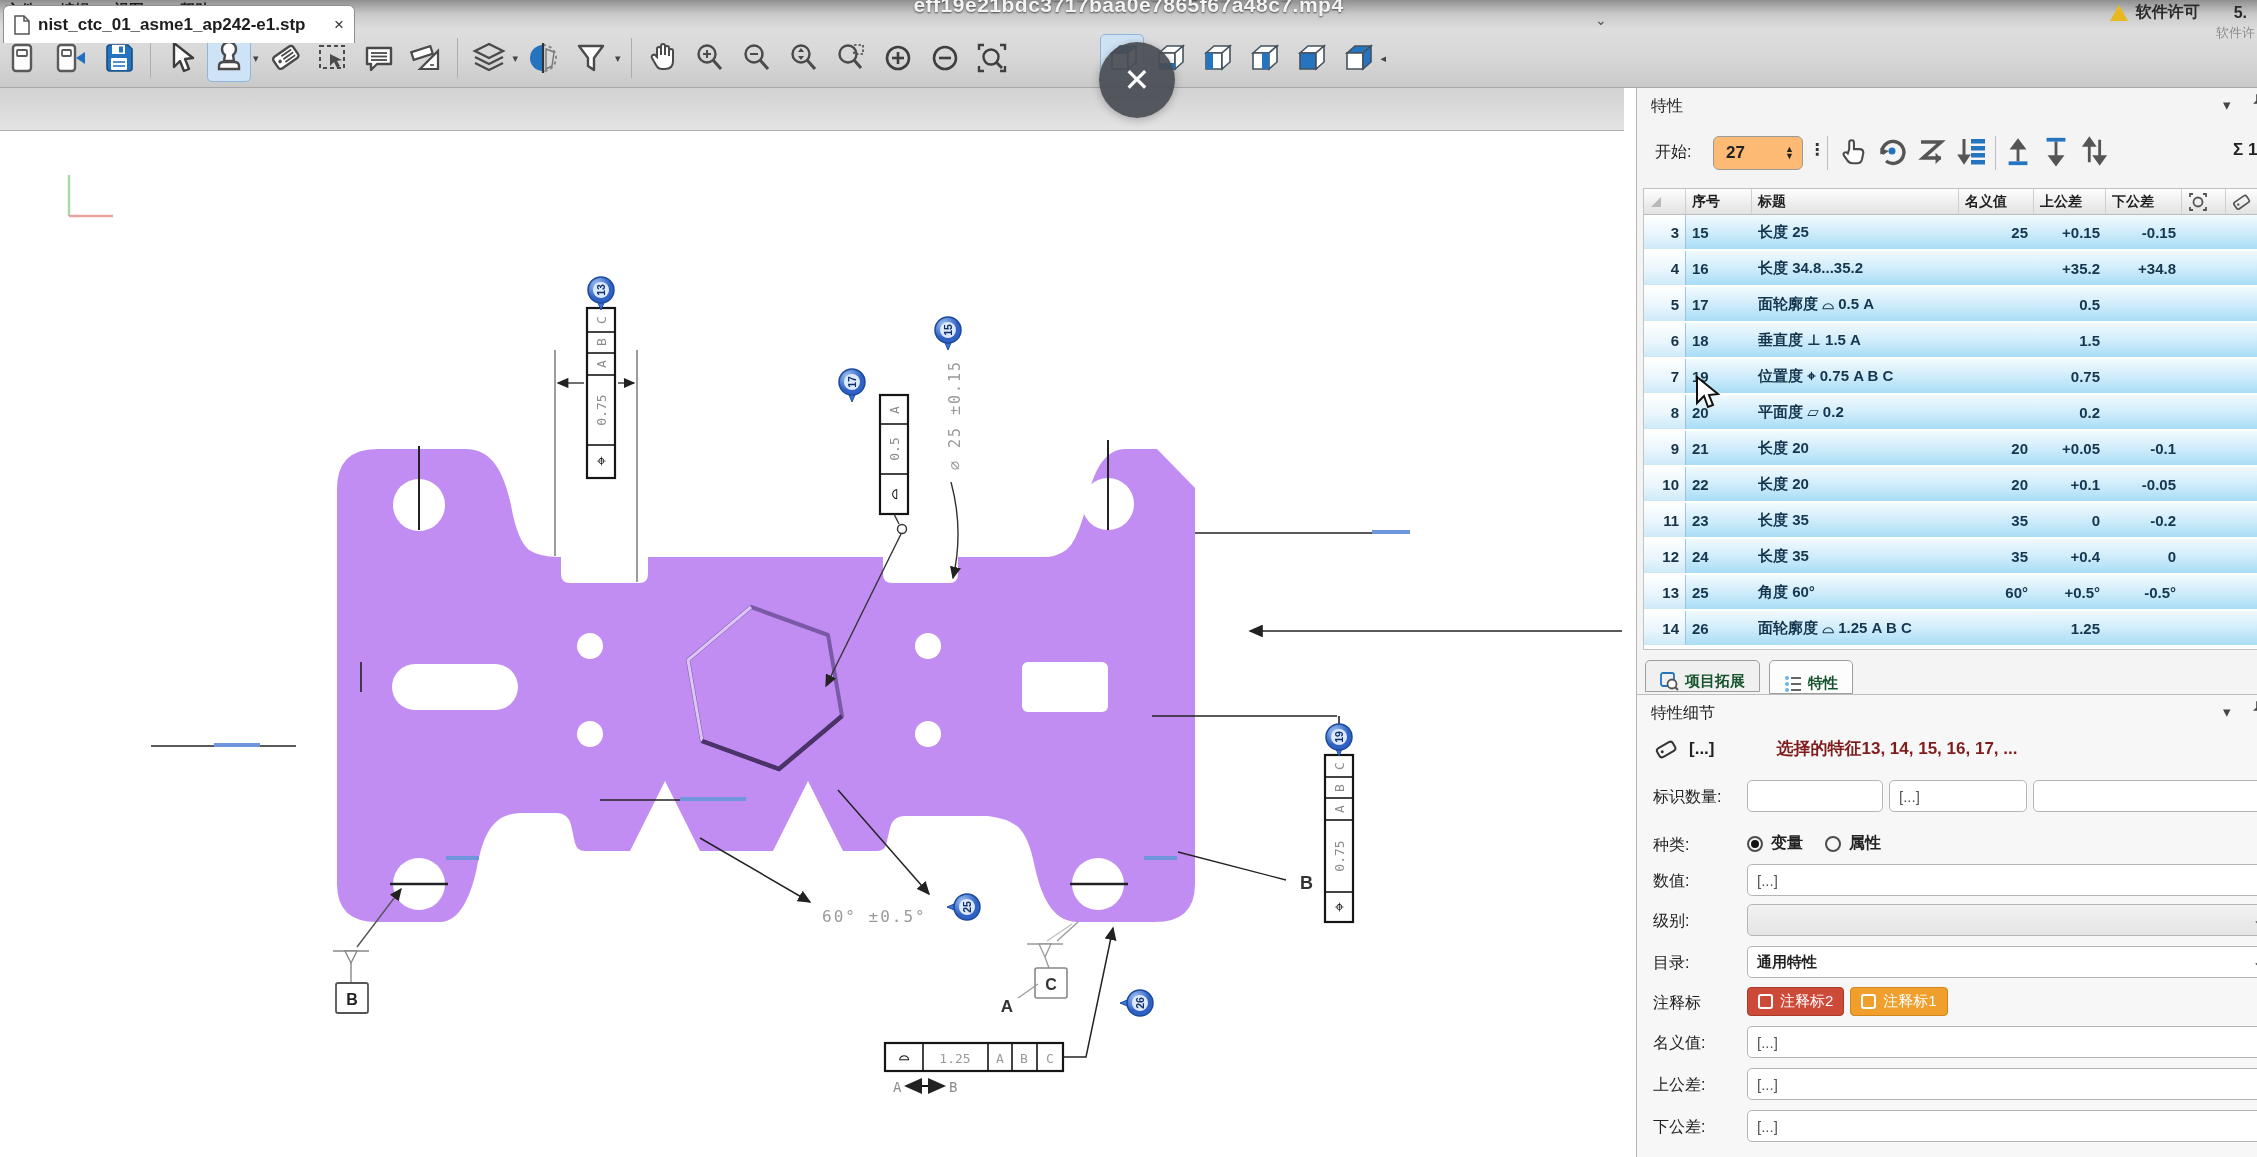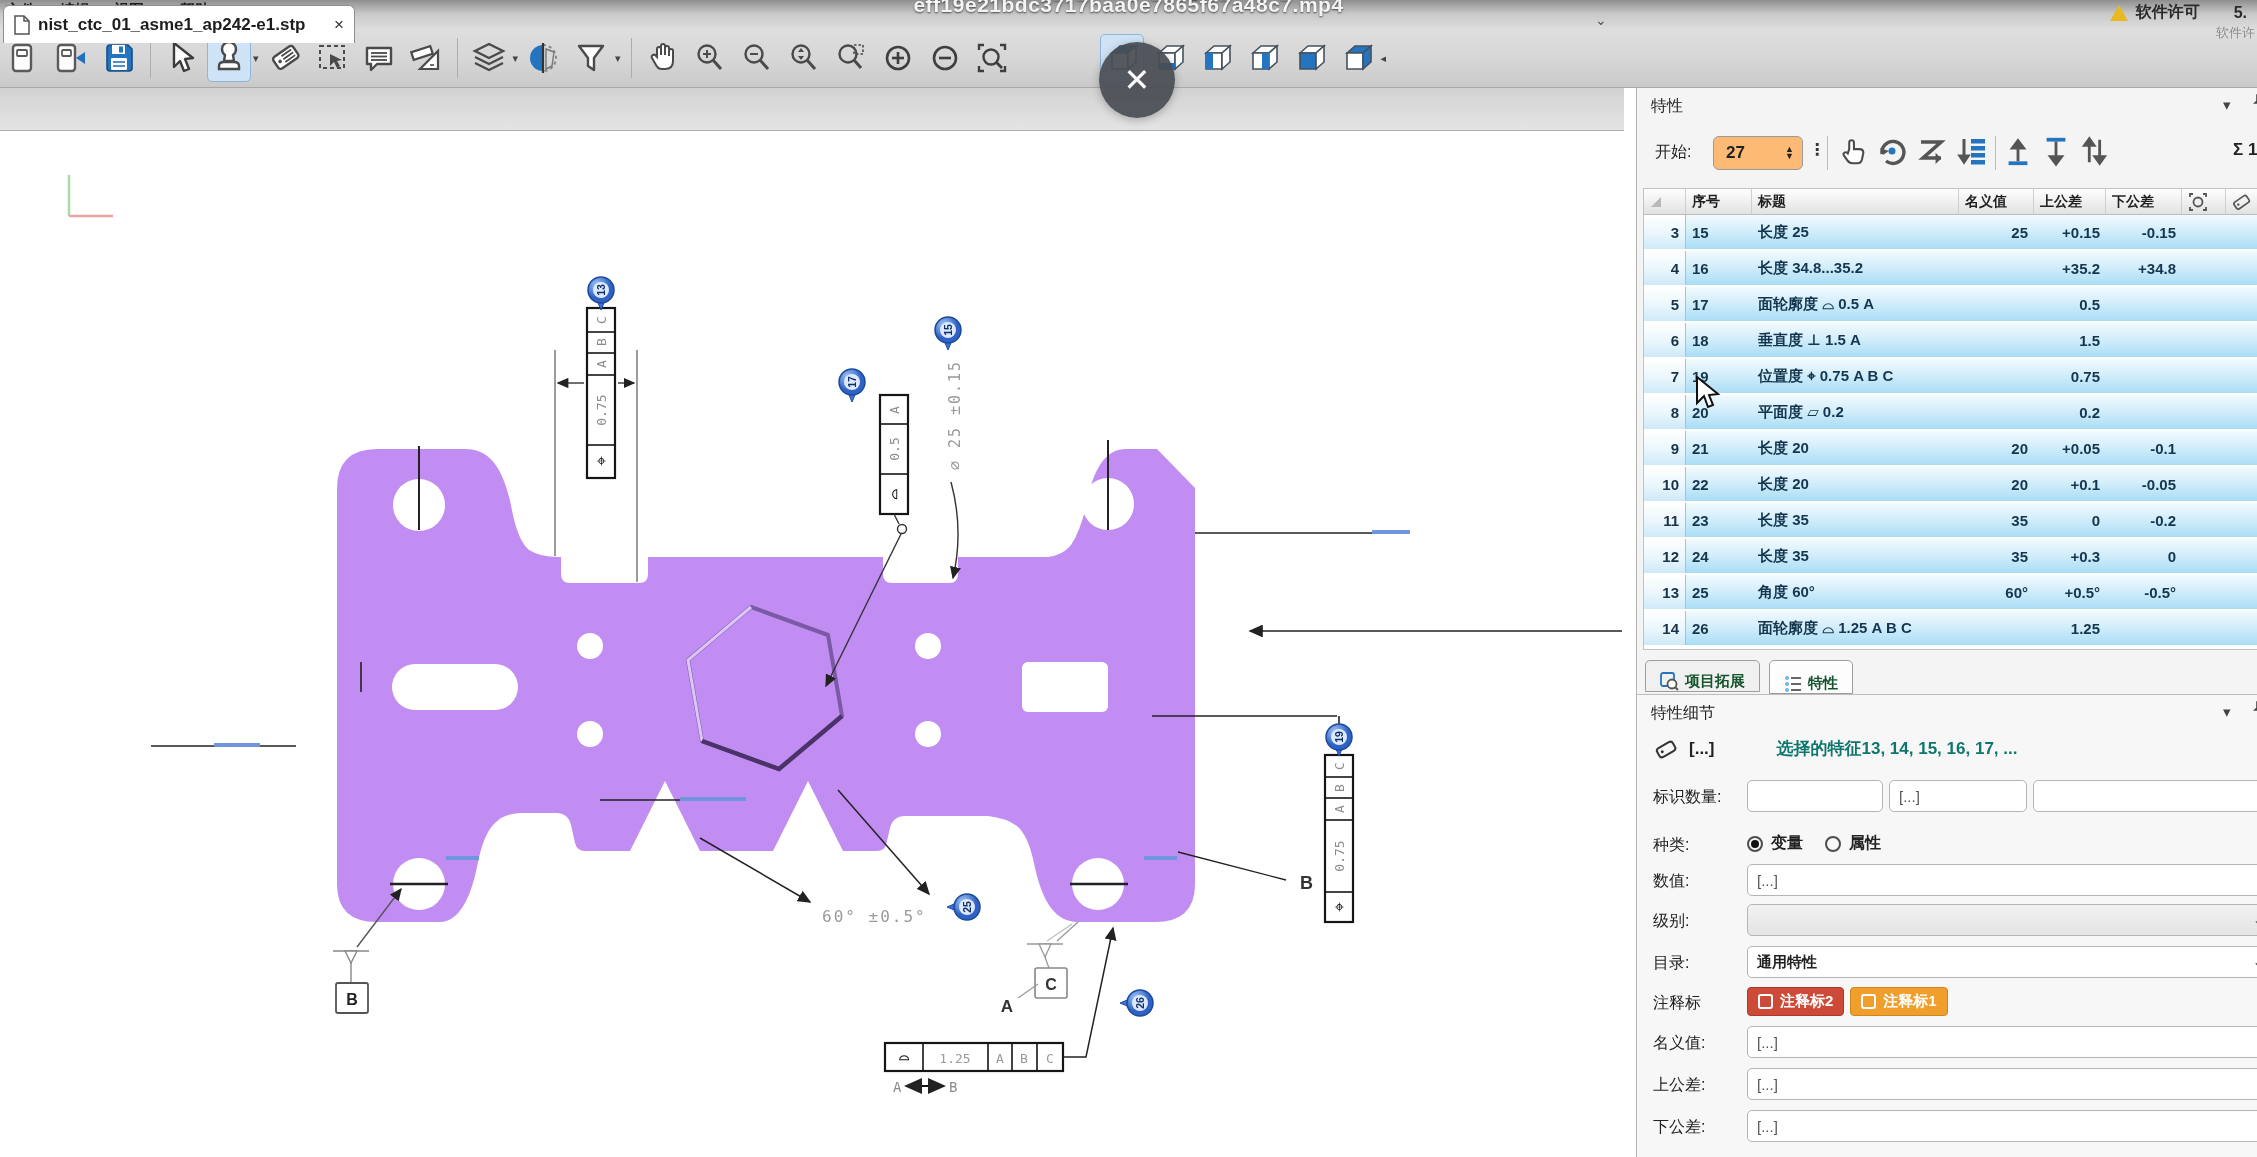--- a/index.html
+++ b/index.html
@@ -63,21 +63,21 @@
   .btab { top:572px; height:32px; background:#f0f0f0; border:1px solid #9e9e9e; border-radius:5px 5px 0 0;
     display:flex; align-items:flex-end; gap:6px; padding:0 14px; font-size:15px; font-weight:bold; color:#14532d;}
   .btab.active { background:#fdfdfd; height:34px; z-index:2; }
   #details { left:0px; top:606px; width:633px; height:463px; background:#f7f7f7; border-top:1px solid #bdbdbd; }
   .flabel { font-size:16px; color:#222; }
   .finput { background:#fff; border:1px solid #b5b5b5; border-radius:5px; height:32px;
     display:flex; align-items:center; padding:0 9px; font-size:15px; color:#555; }
   .fsel { background:linear-gradient(180deg,#f2f2f2,#e4e4e4); }
   .fsel .car { margin-left:auto; font-size:12px; color:#555; }
   .chip { height:29px; border-radius:4px; display:flex; align-items:center; gap:7px; padding:13px 10px;
-    font-size:15px; font-weight:bold; color:#fff; }
+    font-size:15px; font-weight:normal; color:#fff; }
   .chip .cb { width:15px; height:15px; border:2px solid #fff; border-radius:3px; background:transparent; }
   .radio { width:16px; height:16px; border-radius:50%; border:2px solid #4d4d4d; display:inline-flex; align-items:center; justify-content:center;}
   .radio .dot{ width:8px; height:8px; border-radius:50%; background:#111;}
 
   svg text { user-select:none; }
 </style>
 </head>
 <body>
 
 <div id="stage">
@@ -710,21 +710,21 @@
     <div class="tc num">-0.2</div>
     <div class="tc"></div>
     <div class="tc"></div>
   </div>
 
   <div class="trow">
     <div class="tc gut">12</div>
     <div class="tc">24</div>
     <div class="tc">长度 35</div>
     <div class="tc num">35</div>
-    <div class="tc num">+0.3</div>
+    <div class="tc num">+0.4</div>
     <div class="tc num">0</div>
     <div class="tc"></div>
     <div class="tc"></div>
   </div>
 
   <div class="trow">
     <div class="tc gut">13</div>
     <div class="tc">25</div>
     <div class="tc">角度 60°</div>
     <div class="tc num">60°</div>
@@ -785,21 +785,21 @@
       </div>
 
       <div class="abs" style="left:18px;top:42px;display:flex;align-items:center;gap:10px;">
         <svg width="24" height="22" viewBox="0 0 24 22">
             <g transform="rotate(-30 12 11)">
               <rect x="2" y="6" width="18" height="10" rx="3" fill="none" stroke="#333" stroke-width="2"></rect>
               <circle cx="6.5" cy="11" r="1.5" fill="#333"></circle>
             </g>
           </svg>
         <span style="font-size:17px;font-weight:bold;color:#222;">[...]</span>
-        <span style="font-size:17px;font-weight:bold;color:#0f766e;margin-left:52px;">选择的特征13, 14, 15, 16, 17, ...</span>
+        <span style="font-size:17px;font-weight:bold;color:#7f1d1d;margin-left:52px;">选择的特征13, 14, 15, 16, 17, ...</span>
       </div>
 
       <div class="abs flabel" style="left:16px;top:92px;">标识数量:</div>
       <div class="abs finput" style="left:110px;top:85px;width:136px;"></div>
       <div class="abs finput" style="left:252px;top:85px;width:138px;">
           <span>[...]</span>
         </div>
       <div class="abs finput" style="left:396px;top:85px;width:240px;"></div>
 
       <div class="abs flabel" style="left:16px;top:140px;">种类:</div>

